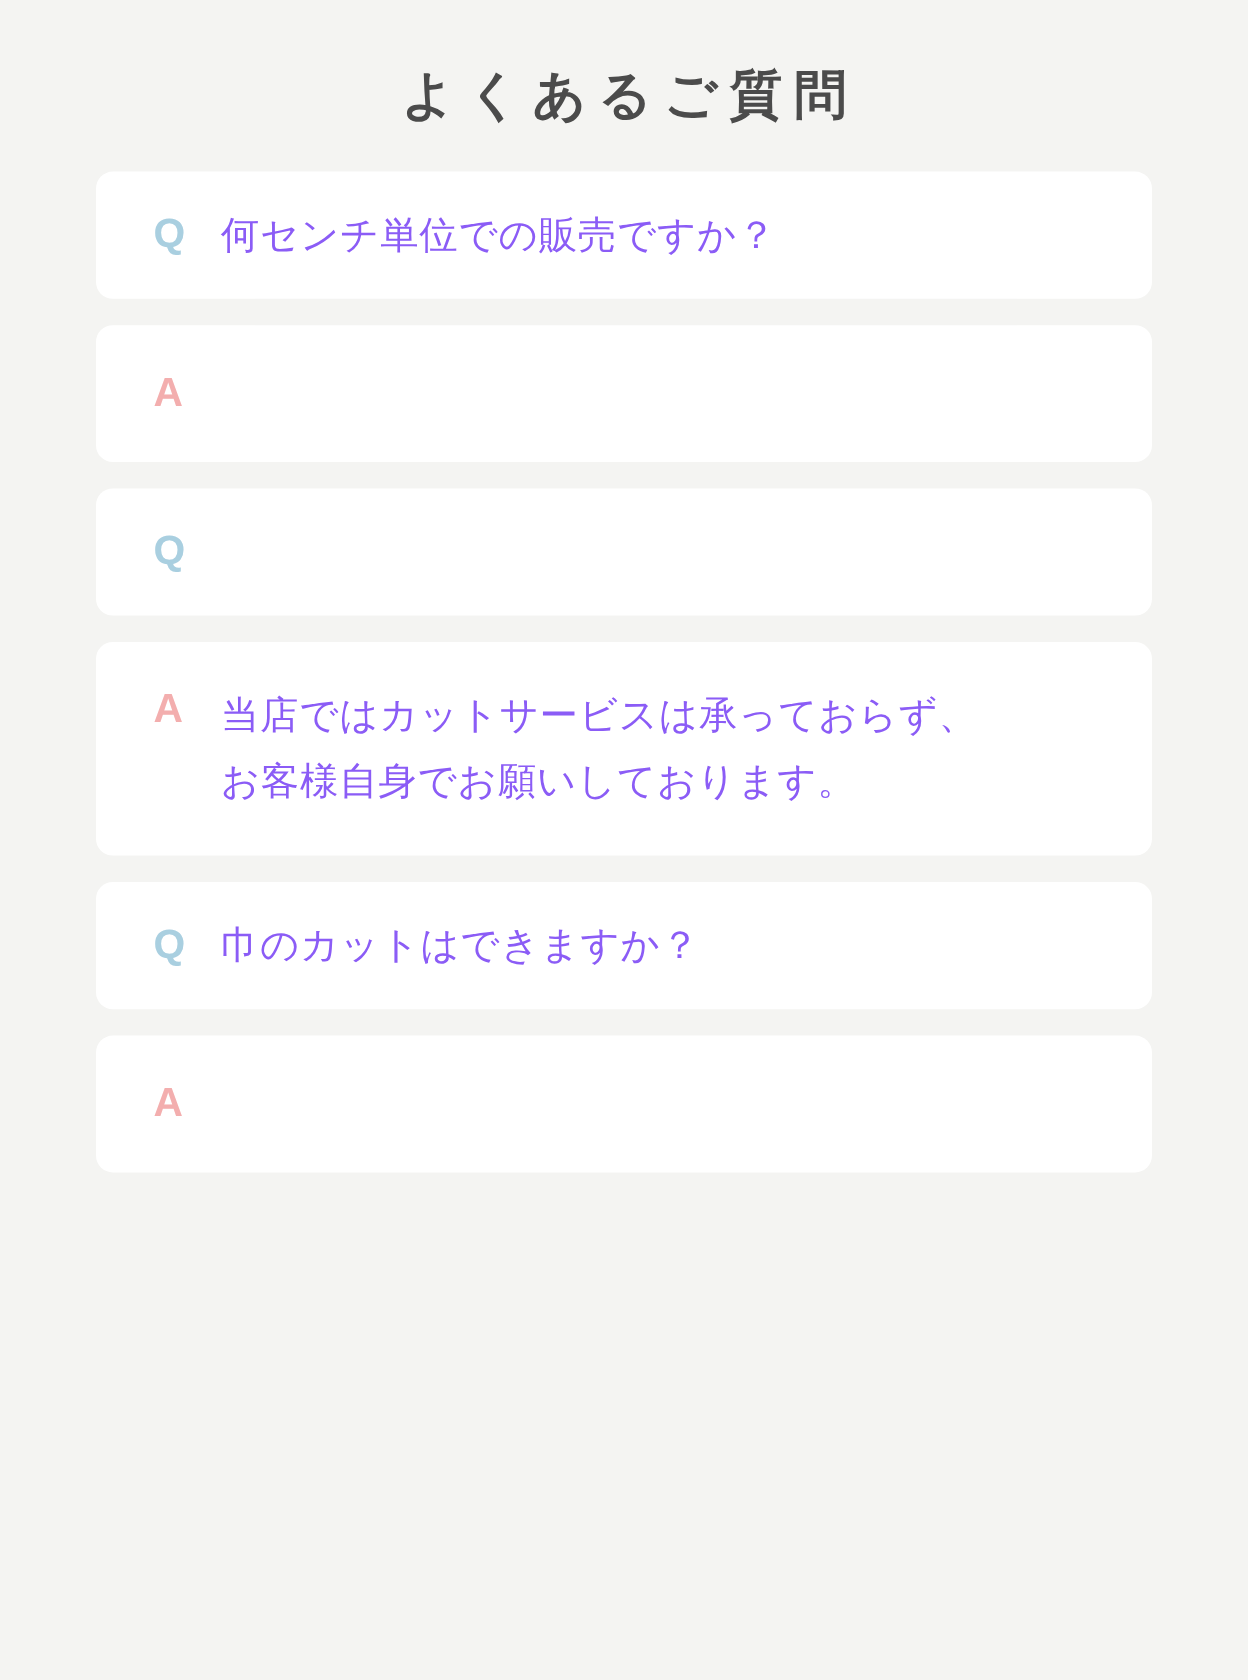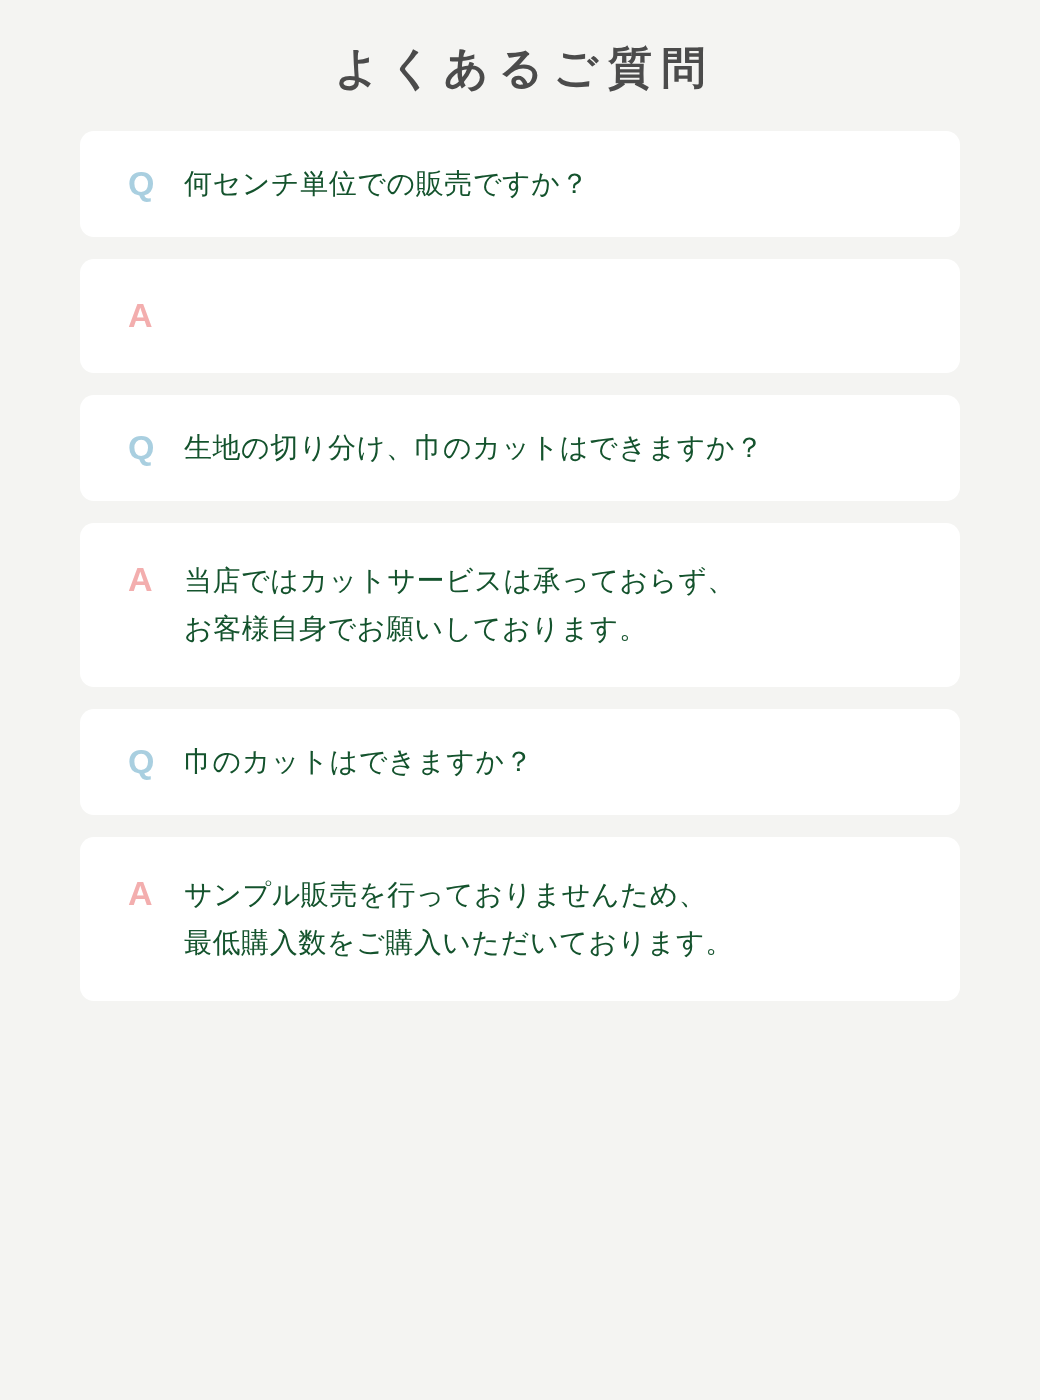--- a/index.html
+++ b/index.html
@@ -14,21 +14,21 @@
     -webkit-font-smoothing: antialiased;
   }
   .page {
     position: relative;
     width: 1040px;
     height: 1400px;
     box-sizing: border-box;
     padding: 0 80px;
   }
   .page-title {
-    margin: 0;
+    margin: 12px;
     padding-top: 40px;
     text-align: center;
     font-size: 44px;
     line-height: 1.25;
     font-weight: 700;
     letter-spacing: 0.22em;
     color: #4b4b4b;
     text-indent: 0.22em;
   }
   .faq-list {
@@ -59,23 +59,23 @@
     text-align: left;
   }
   .marker.q {
     color: #a9cfe0;
   }
   .marker.a {
     color: #f3aeae;
   }
   .faq-text {
     flex: 1 1 auto;
-    font-size: 28px;
+    font-size: 32px;
     line-height: 1.72;
-    color: #14532d;
+    color: #8b5cf6;
     letter-spacing: 0.02em;
     white-space: pre-line;
   }
   .faq-card.question .faq-text {
     line-height: 1.4;
   }
 </style>
 </head>
 <body>
 
@@ -89,34 +89,31 @@
       <div class="marker q">Q</div>
       <div class="faq-text">何センチ単位での販売ですか？</div>
     </div>
 
     <div class="faq-card answer">
       <div class="marker a">A</div>
     </div>
 
     <div class="faq-card question">
       <div class="marker q">Q</div>
-      <div class="faq-text">生地の切り分け、巾のカットはできますか？</div>
     </div>
 
     <div class="faq-card answer">
       <div class="marker a">A</div>
       <div class="faq-text">当店ではカットサービスは承っておらず、
 お客様自身でお願いしております。</div>
     </div>
 
     <div class="faq-card question">
       <div class="marker q">Q</div>
       <div class="faq-text">巾のカットはできますか？</div>
     </div>
 
     <div class="faq-card answer">
       <div class="marker a">A</div>
-      <div class="faq-text">サンプル販売を行っておりませんため、
-最低購入数をご購入いただいております。</div>
     </div>
 
   </div>
 </div>
 
 </body></html>

